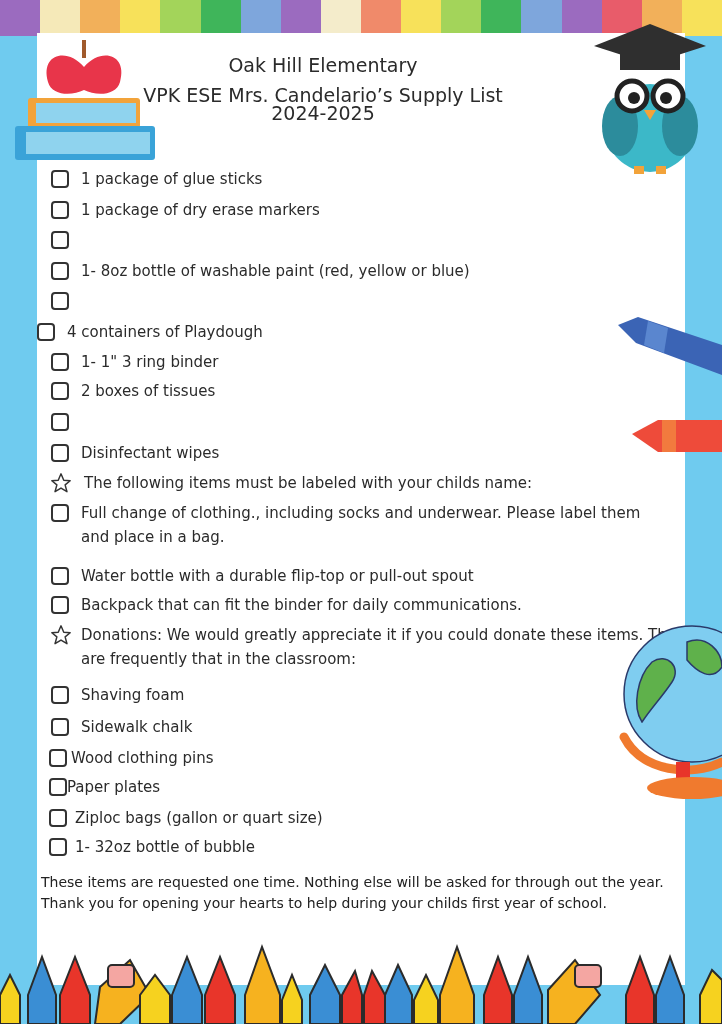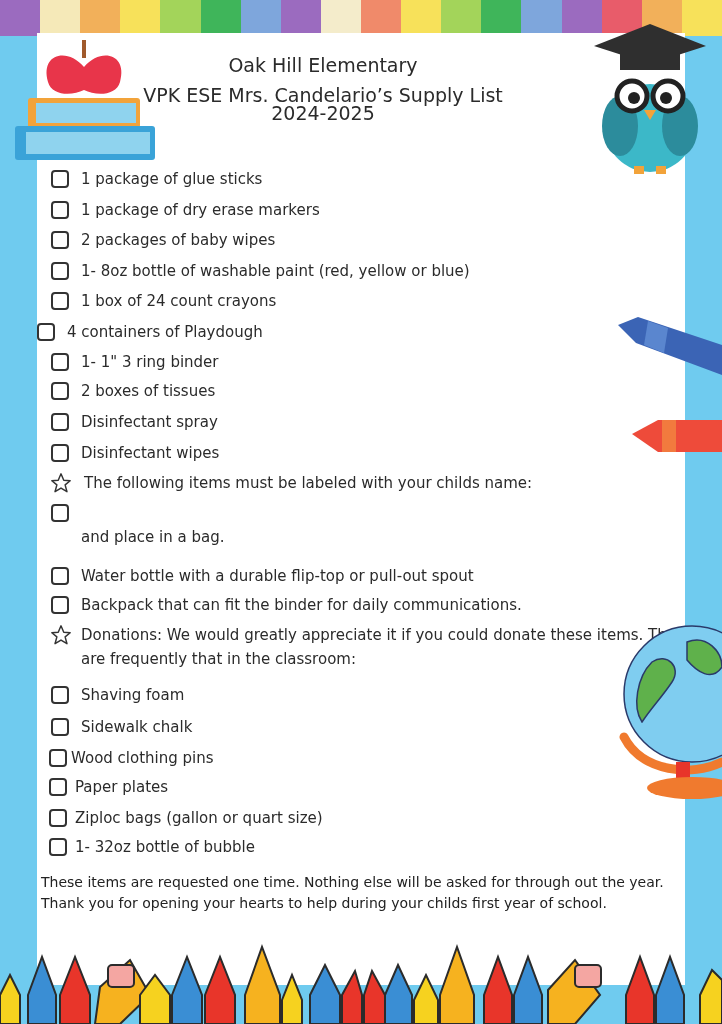--- a/index.html
+++ b/index.html
@@ -75,60 +75,57 @@
 <div class="item" style="left:51px;top:167px">
     <span class="cb"></span>
     <span class="label">1 package of glue sticks</span>
   </div>
 <div class="item" style="left:51px;top:198px">
     <span class="cb"></span>
     <span class="label">1 package of dry erase markers</span>
   </div>
 <div class="item" style="left:51px;top:228px">
     <span class="cb"></span>
-    <span class="label">2 packages of baby wipes</span>
   </div>
 <div class="item" style="left:51px;top:259px">
     <span class="cb"></span>
     <span class="label">1- 8oz bottle of washable paint (red, yellow or blue)</span>
   </div>
 <div class="item" style="left:51px;top:289px">
     <span class="cb"></span>
-    <span class="label">1 box of 24 count crayons</span>
   </div>
 <div class="item" style="left:37px;top:320px">
     <span class="cb"></span>
     <span class="label">4 containers of Playdough</span>
   </div>
 <div class="item" style="left:51px;top:350px">
     <span class="cb"></span>
     <span class="label">1- 1" 3 ring binder</span>
   </div>
 <div class="item" style="left:51px;top:379px">
     <span class="cb"></span>
     <span class="label">2 boxes of tissues</span>
   </div>
 <div class="item" style="left:51px;top:410px">
     <span class="cb"></span>
-    <span class="label">Disinfectant spray</span>
   </div>
 <div class="item" style="left:51px;top:441px">
     <span class="cb"></span>
     <span class="label">Disinfectant wipes</span>
   </div>
 
 <div class="item" style="left:50px;top:471px">
   <svg class="star" viewBox="0 0 24 24">
       <polygon points="12,2 15,9 22,9.5 16.5,14 18.5,21.5 12,17.5 5.5,21.5 7.5,14 2,9.5 9,9" fill="none" stroke="#333" stroke-width="1.6" stroke-linejoin="round"></polygon>
     </svg>
   <span class="label" style="">The following items must be labeled with your childs name:</span>
 </div>
 <div class="item" style="left:51px;top:501px">
   <span class="cb"></span>
-  <span class="label"><br><span>and place in a bag.</span></span>
+  <span class="label"><span>Full change of clothing., including socks and underwear. Please label them</span><br><span>and place in a bag.</span></span>
 </div>
 <div class="item" style="left:51px;top:564px">
     <span class="cb"></span>
     <span class="label">Water bottle with a durable flip-top or pull-out spout</span>
   </div>
 <div class="item" style="left:51px;top:593px">
     <span class="cb"></span>
     <span class="label">Backpack that can fit the binder for daily communications.</span>
   </div>
 
@@ -145,21 +142,21 @@
 <div class="item" style="left:51px;top:715px">
     <span class="cb"></span>
     <span class="label">Sidewalk chalk</span>
   </div>
 <div class="item" style="left:49px;top:746px">
     <span class="cb"></span>
     <span class="label" style="margin-left:4px">Wood clothing pins</span>
   </div>
 <div class="item" style="left:49px;top:775px">
     <span class="cb"></span>
-    <span class="label" style="margin-left:8px">Paper plates</span>
+    <span class="label" style="margin-left:0">Paper plates</span>
   </div>
 <div class="item" style="left:49px;top:806px">
     <span class="cb"></span>
     <span class="label" style="margin-left:8px">Ziploc bags (gallon or quart size)</span>
   </div>
 <div class="item" style="left:49px;top:835px">
     <span class="cb"></span>
     <span class="label" style="margin-left:8px">1- 32oz bottle of bubble</span>
   </div>
 

